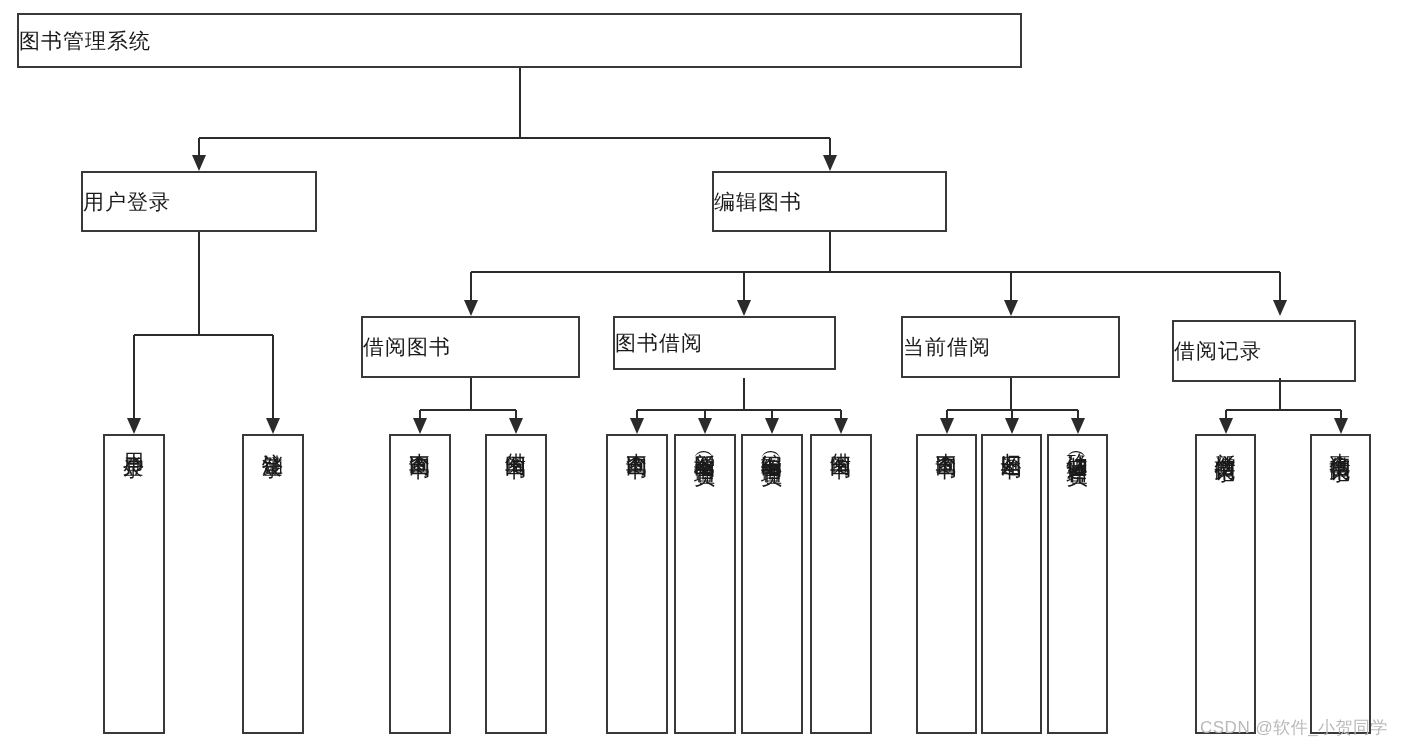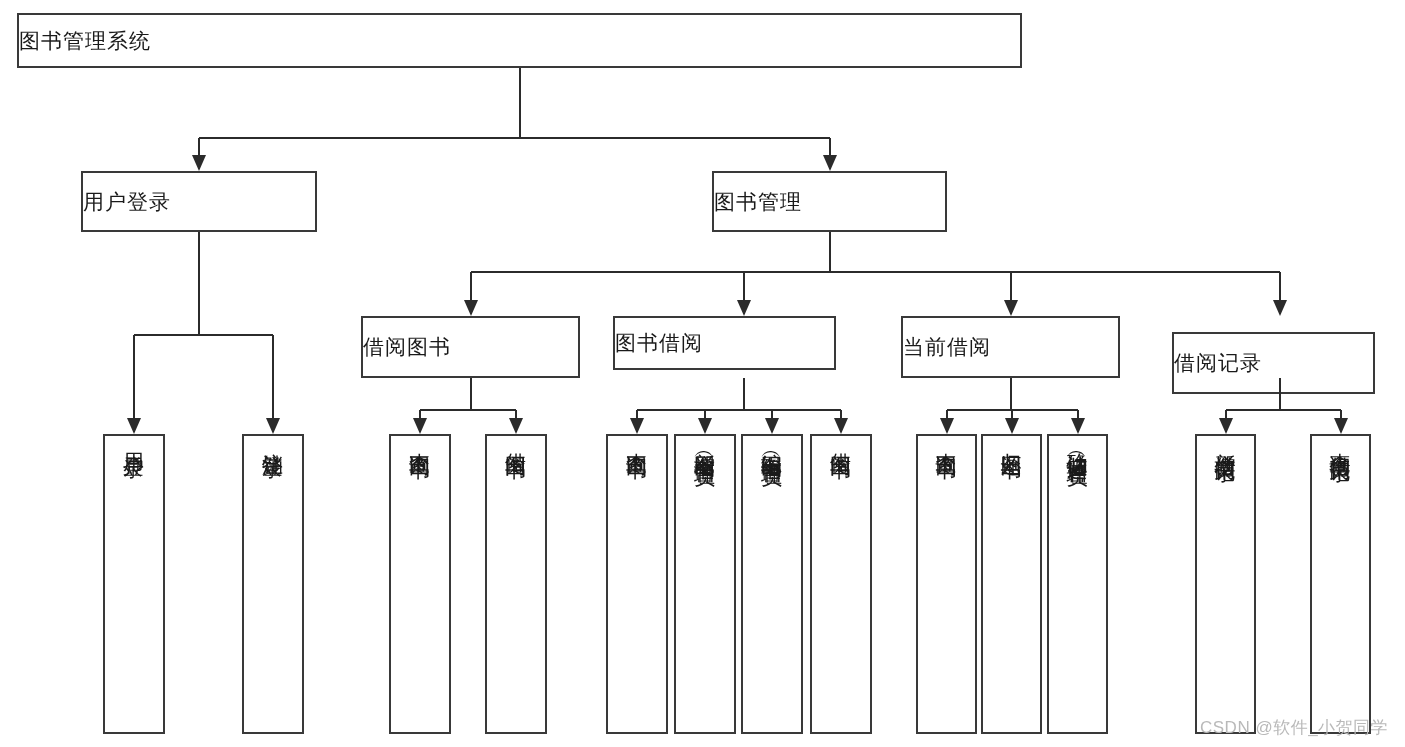--- a/index.html
+++ b/index.html
@@ -73,33 +73,33 @@
 <div id="canvas">
 
   <div class="node node-root" id="node-root" style="left: 17px; top: 13px; width: 1005px; height: 55px;">
     <span>图书管理系统</span>
   </div>
 
   <div class="node node-h" id="node-l2-0" style="left: 81px; top: 171px; width: 236px; height: 61px;">
     <span>用户登录</span>
   </div>
   <div class="node node-h" id="node-l2-1" style="left: 712px; top: 171px; width: 235px; height: 61px;">
-    <span>图书管理</span>
+    <span>编辑图书</span>
   </div>
 
   <div class="node node-h" id="node-l3-0" style="left: 361px; top: 316px; width: 219px; height: 62px;">
     <span>借阅图书</span>
   </div>
   <div class="node node-h" id="node-l3-1" style="left: 613px; top: 316px; width: 223px; height: 54px;">
     <span>图书借阅</span>
   </div>
   <div class="node node-h" id="node-l3-2" style="left: 901px; top: 316px; width: 219px; height: 62px;">
     <span>当前借阅</span>
   </div>
-  <div class="node node-h" id="node-l3-3" style="left: 1172px; top: 332px; width: 203px; height: 62px;">
+  <div class="node node-h" id="node-l3-3" style="left: 1172px; top: 320px; width: 184px; height: 62px;">
     <span>借阅记录</span>
   </div>
 
   <div class="node node-v" id="node-leaf-0" style="left: 103px; top: 434px; width: 62px; height: 300px;">
     <span>用户登录</span>
   </div>
   <div class="node node-v" id="node-leaf-1" style="left: 242px; top: 434px; width: 62px; height: 300px;">
     <span>注销登录</span>
   </div>
   <div class="node node-v" id="node-leaf-2" style="left: 389px; top: 434px; width: 62px; height: 300px;">

